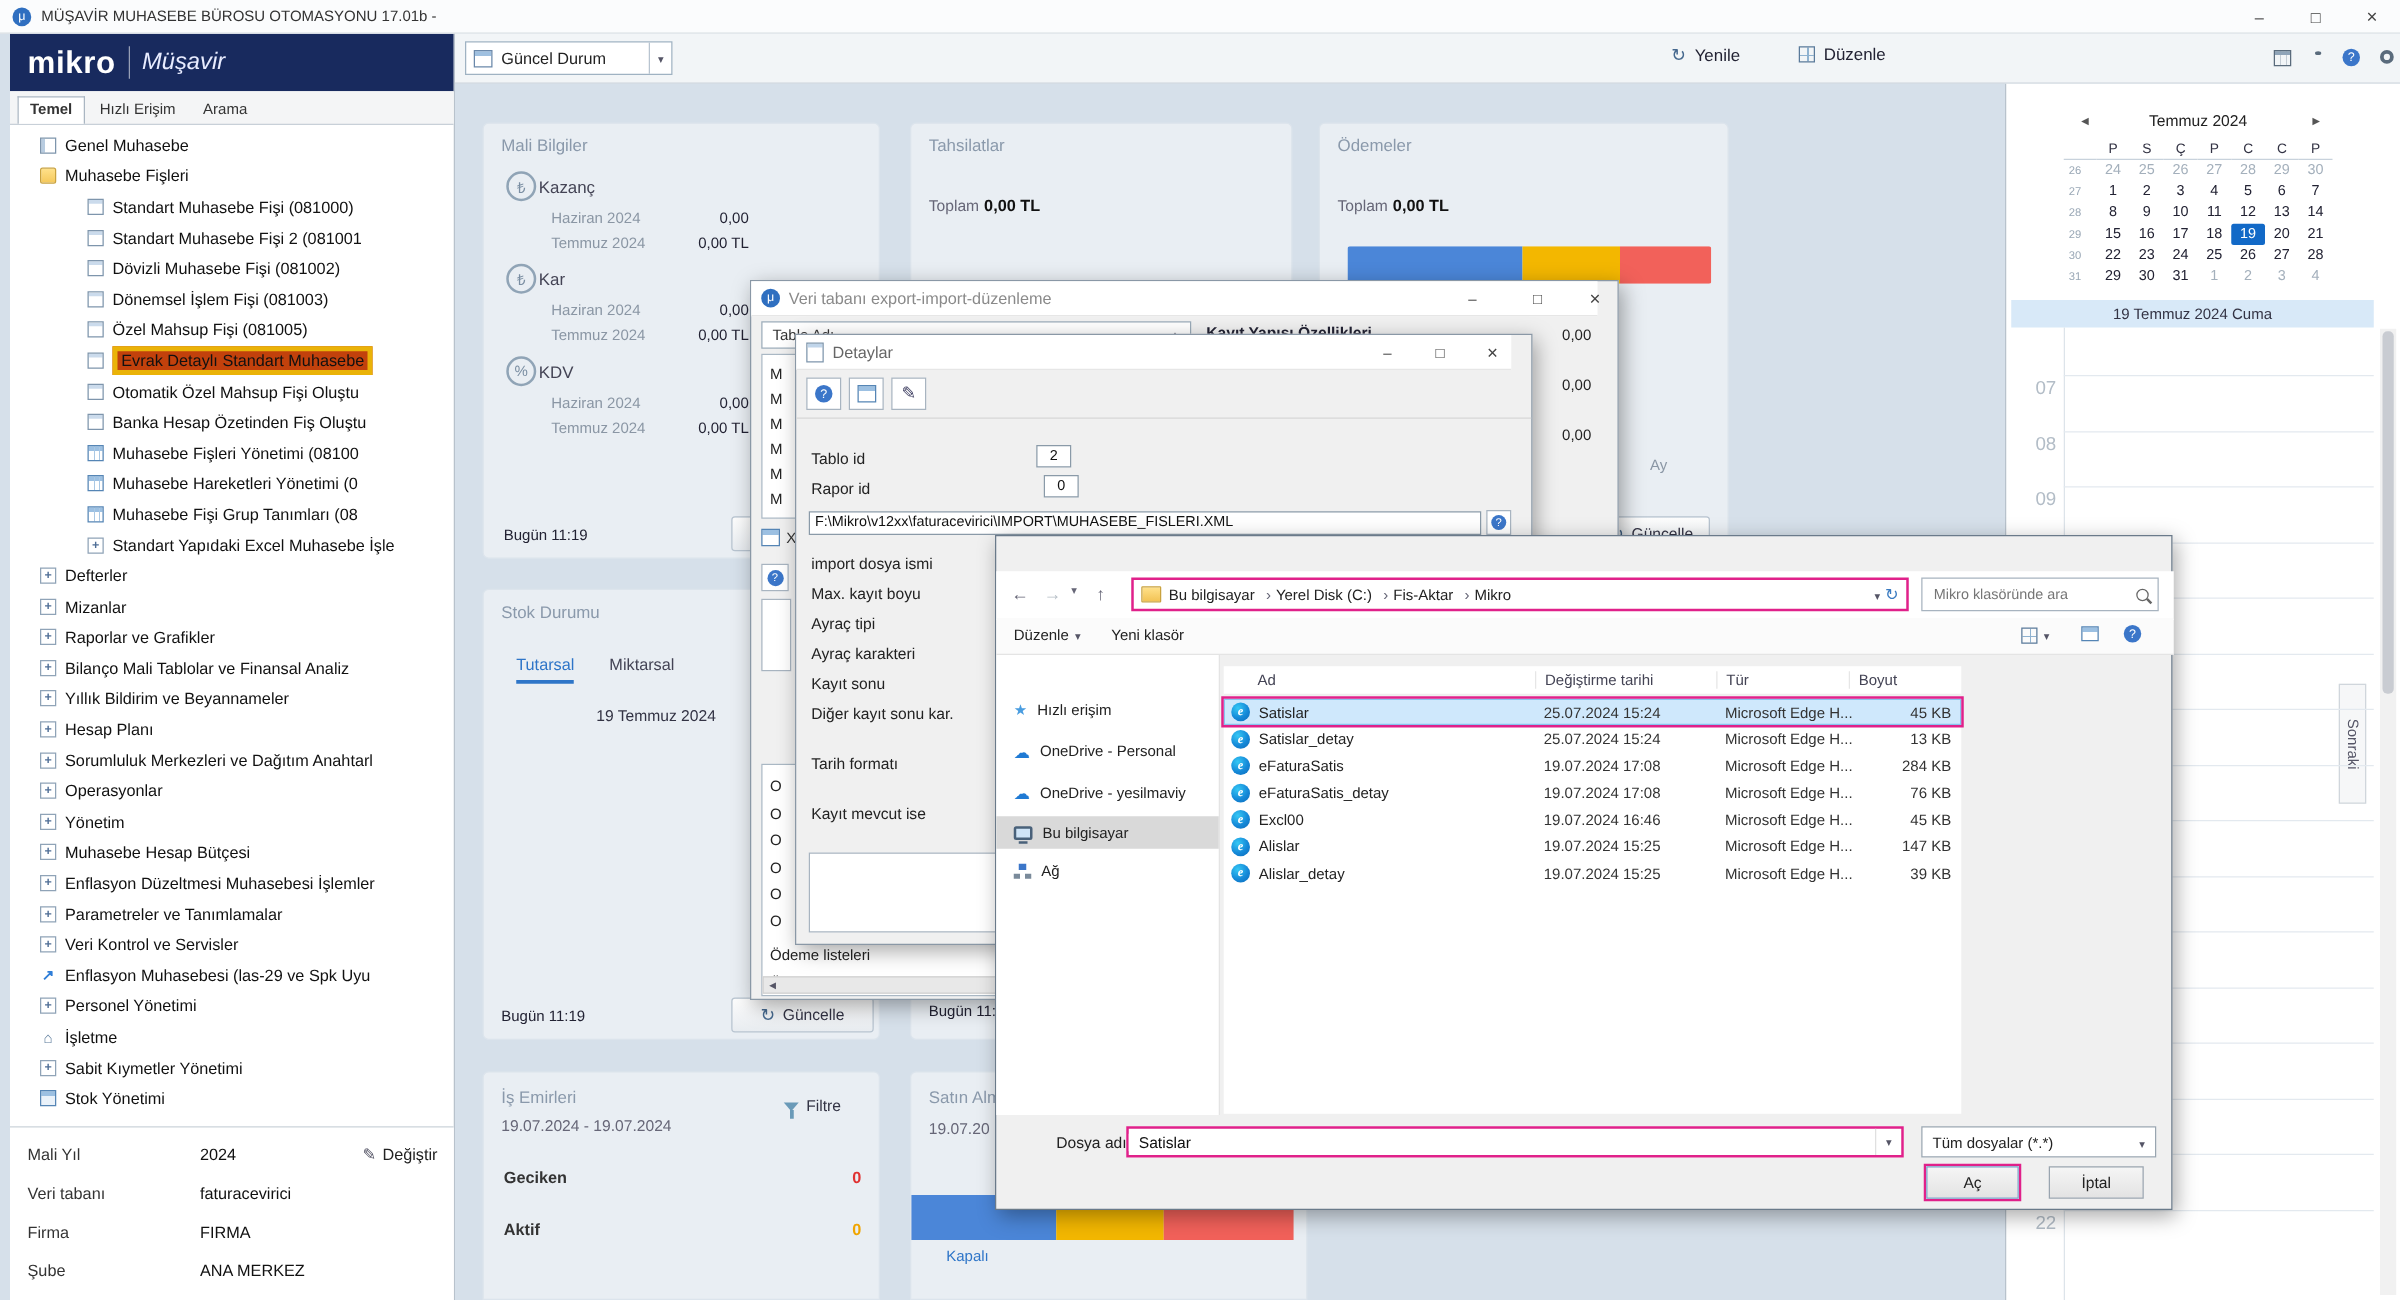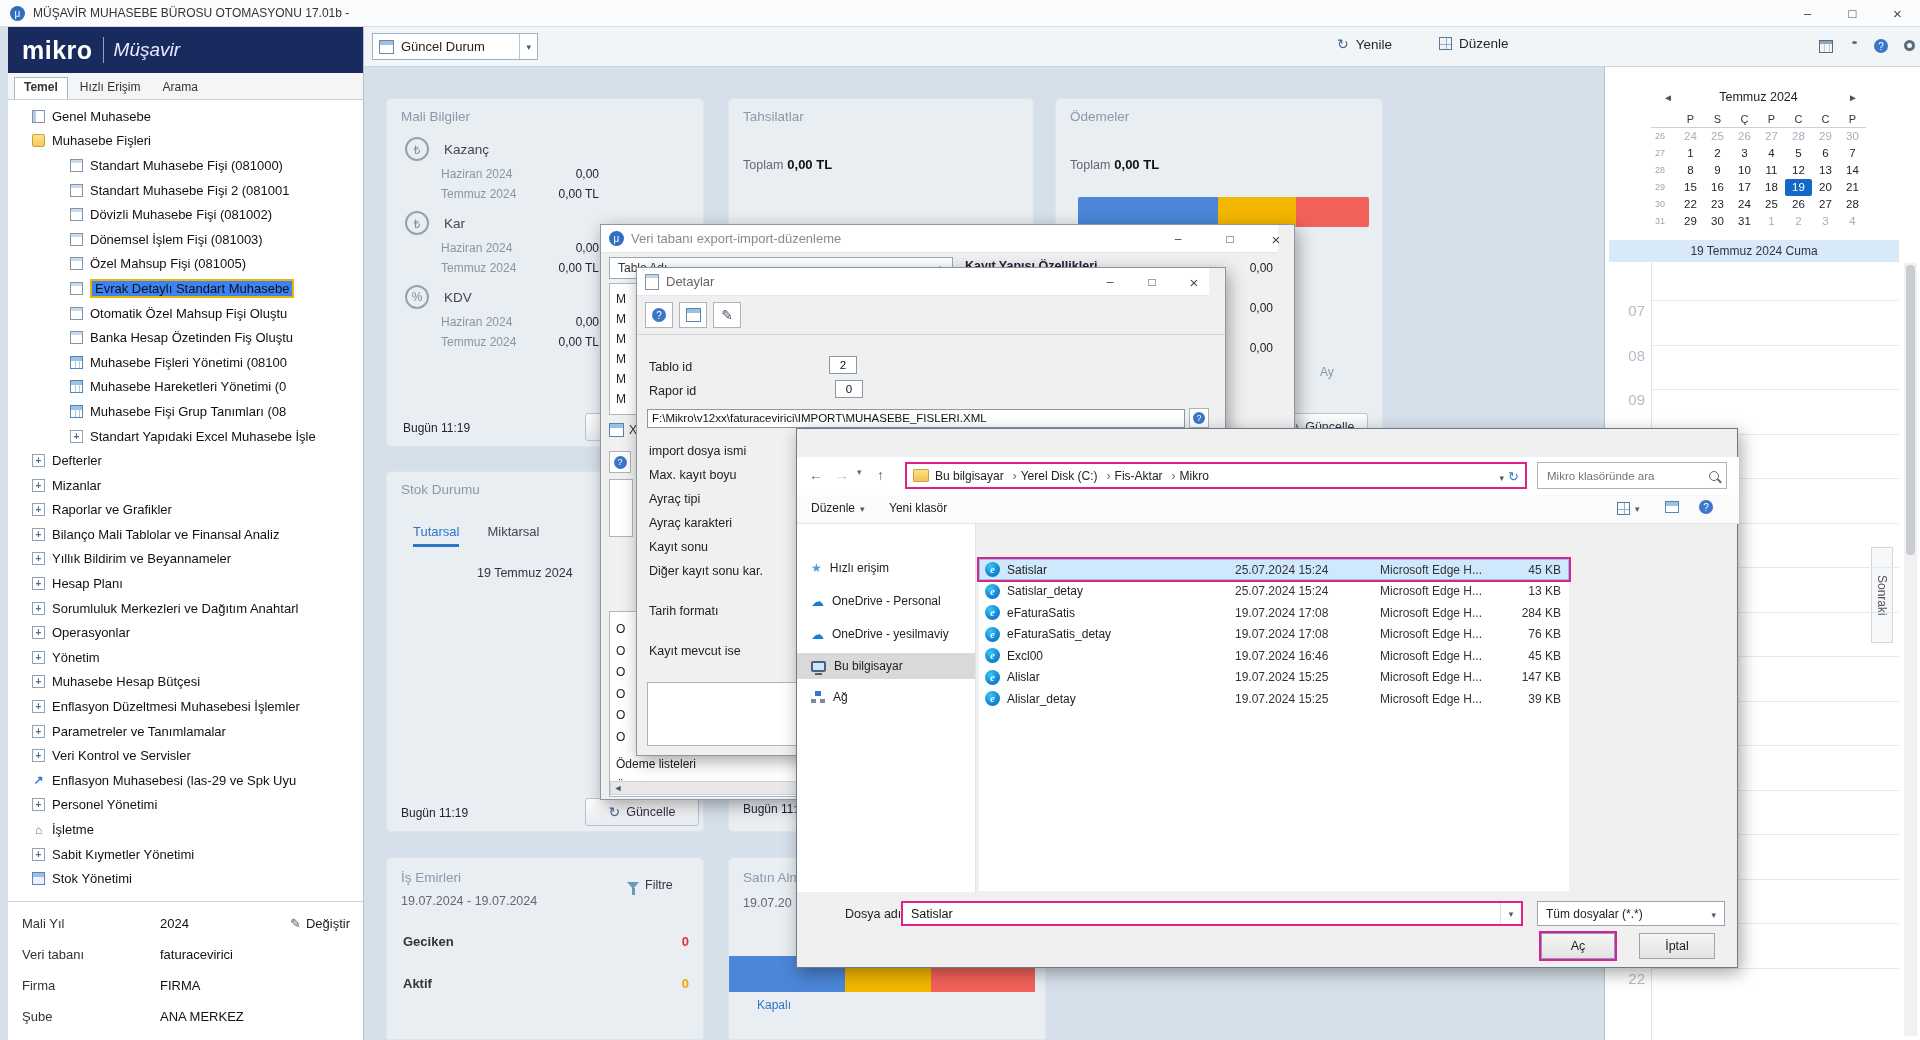--- a/index.html
+++ b/index.html
@@ -17,21 +17,21 @@
   #slogo{height:46px;background:#182a5e;display:flex;align-items:center;padding:0 14px;gap:10px;}
   .mikro{color:#fff;font-weight:700;font-size:25px;letter-spacing:.5px;}
   .logo-div{width:1px;height:26px;background:rgba(255,255,255,.55);}
   .musavir{color:#e8ecff;font-style:italic;font-size:19px;}
   #stabs{display:flex;gap:2px;padding:4px 6px 0;border-bottom:1px solid #c8d0d8;background:#f4f5f6;height:22px;}
   .stab{font-size:12px;padding:2px 9px;color:#333;border:1px solid transparent;border-bottom:none;}
   .stab.active{background:#fff;border-color:#aab6c2;font-weight:700;}
   #tree{padding-top:4px;}
   .trow{height:24.6px;display:flex;align-items:center;font-size:13px;color:#111;padding-left:24px;white-space:nowrap;overflow:hidden;}
   .trow.lvl1{padding-left:62px;}
-  .trow.sel .tlabel{border:2px solid #eab308;background:#3b82f6;padding:0 3px;}
+  .trow.sel .tlabel{border:4px solid #eab308;background:#c2410c;padding:0 3px;}
   .tico{width:13px;height:13px;margin-right:7px;flex:none;position:relative;display:inline-flex;align-items:center;justify-content:center;box-sizing:border-box;}
   .i-doc{border:1px solid #7e95ac;background:#fff;box-shadow:inset 0 3px 0 rgba(160,190,220,.55);}
   .i-grid{border:1px solid #5585b5;background:linear-gradient(to right,transparent 0 4px,#aac8e4 4px 5px,transparent 5px 8px,#aac8e4 8px 9px,transparent 9px),linear-gradient(#9cc0e2 0 4px,#fff 4px);}
   .i-folder{background:linear-gradient(#ffe18a,#f5c95c);border:1px solid #c9a23f;border-radius:2px;}
   .i-book{background:#fff;border:1px solid #7e95ac;box-shadow:inset 3px 0 0 #b8cce0;}
   .i-plus{border:1px solid #8fa3b7;background:#fff;color:#4f6e96;font-size:10px;font-weight:700;}
   .i-plus::before{content:"+";}
   .i-chart::before{content:"↗";color:#2f7ed8;font-weight:700;font-size:12px;}
   .i-scale::before{content:"⌂";color:#5a7a9a;font-size:12px;}
   .i-boxic{border:1px solid #5585b5;background:linear-gradient(#9cc0e2 0 4px,#eaf2fa 4px);}
@@ -55,21 +55,21 @@
   .i-bell{width:11px;height:10px;background:#5a6b7c;border-radius:6px 6px 1px 1px;position:relative;}
   .i-bell::after{content:"";position:absolute;left:3px;bottom:-3.5px;width:5px;height:3px;border-radius:50%;background:#5a6b7c;}
   .i-helpc{width:14px;height:14px;border-radius:50%;background:#3b76c9;color:#fff;font-size:10px;display:flex;align-items:center;justify-content:center;}
   .i-helpc::before{content:"?";}
   .i-gear{width:11px;height:11px;border:3px solid #5a6b7c;border-radius:50%;box-sizing:border-box;}
   
   #dashboard{position:absolute;left:364px;top:67px;width:1240px;height:973px;background:#d6e0ea;}
   .panel{position:absolute;background:#e9eef3;border:1px solid #dce4ec;border-radius:5px;box-sizing:border-box;}
   .ptitle{position:absolute;left:14px;top:10px;font-size:13.5px;color:#8a99ab;}
   .mbsec{padding:8px 18px 2px;}
-  .mbhead{display:flex;gap:15px;align-items:center;}
+  .mbhead{display:flex;gap:2px;align-items:center;}
   .mbico{width:24px;height:24px;border:2px solid #90a4b6;border-radius:50%;color:#7a8ea2;display:flex;align-items:center;justify-content:center;font-size:12px;box-sizing:border-box;flex:none;}
   .lira::before{content:"₺";} .pct::before{content:"%";}
   .mbname{font-size:13.5px;color:#445;}
   .mbrow{display:flex;margin:6px 0 0 36px;font-size:12px;color:#8a96a4;width:158px;justify-content:space-between;}
   .mbv{color:#223;}
   .pfoot{position:absolute;font-size:12px;color:#223;}
   .gbtn{position:absolute;height:28px;background:linear-gradient(#fdfdfd,#e8ecf0);border:1px solid #b8c4d0;border-radius:3px;display:flex;align-items:center;justify-content:center;gap:6px;font-size:12.5px;color:#334;box-sizing:border-box;}
   .toplam{position:absolute;left:14px;font-size:12.5px;color:#667;}
   .toplam b{color:#111;font-size:13px;margin-left:4px;}
   .hbar{position:absolute;display:flex;overflow:hidden;border-radius:2px;}
@@ -721,20 +721,26 @@
         <span class="i-grid2"></span>
         <span class="i-caret"></span>
       </span>
     <span class="cmditem" style="left:868px;top:72px;">
         <span class="i-grid3" style="width:14px;height:12px;"></span>
       </span>
     <span class="cmditem" style="left:902px;top:71px;">
         <span class="i-helpc"></span>
       </span>
     <div id="fnavpane"></div>
+    <div id="fhead">
+        <span class="fcol" style="left: 20px;">Ad</span>
+        <span class="fcol" style="left: 249px;">Değiştirme tarihi</span>
+        <span class="fcol" style="left: 394px;">Tür</span>
+        <span class="fcol" style="left: 500px;">Boyut</span>
+      </div>
     <div id="flist">
         <div class="frow sel" style="top: 2px;">
           <span class="edge-ico"></span>
           <span class="fc n">Satislar</span>
           <span class="fc d">25.07.2024 15:24</span>
           <span class="fc t">Microsoft Edge H...</span>
           <span class="fc s">45 KB</span>
         </div>
         <div class="frow" style="top: 23.5px;">
           <span class="edge-ico"></span>

